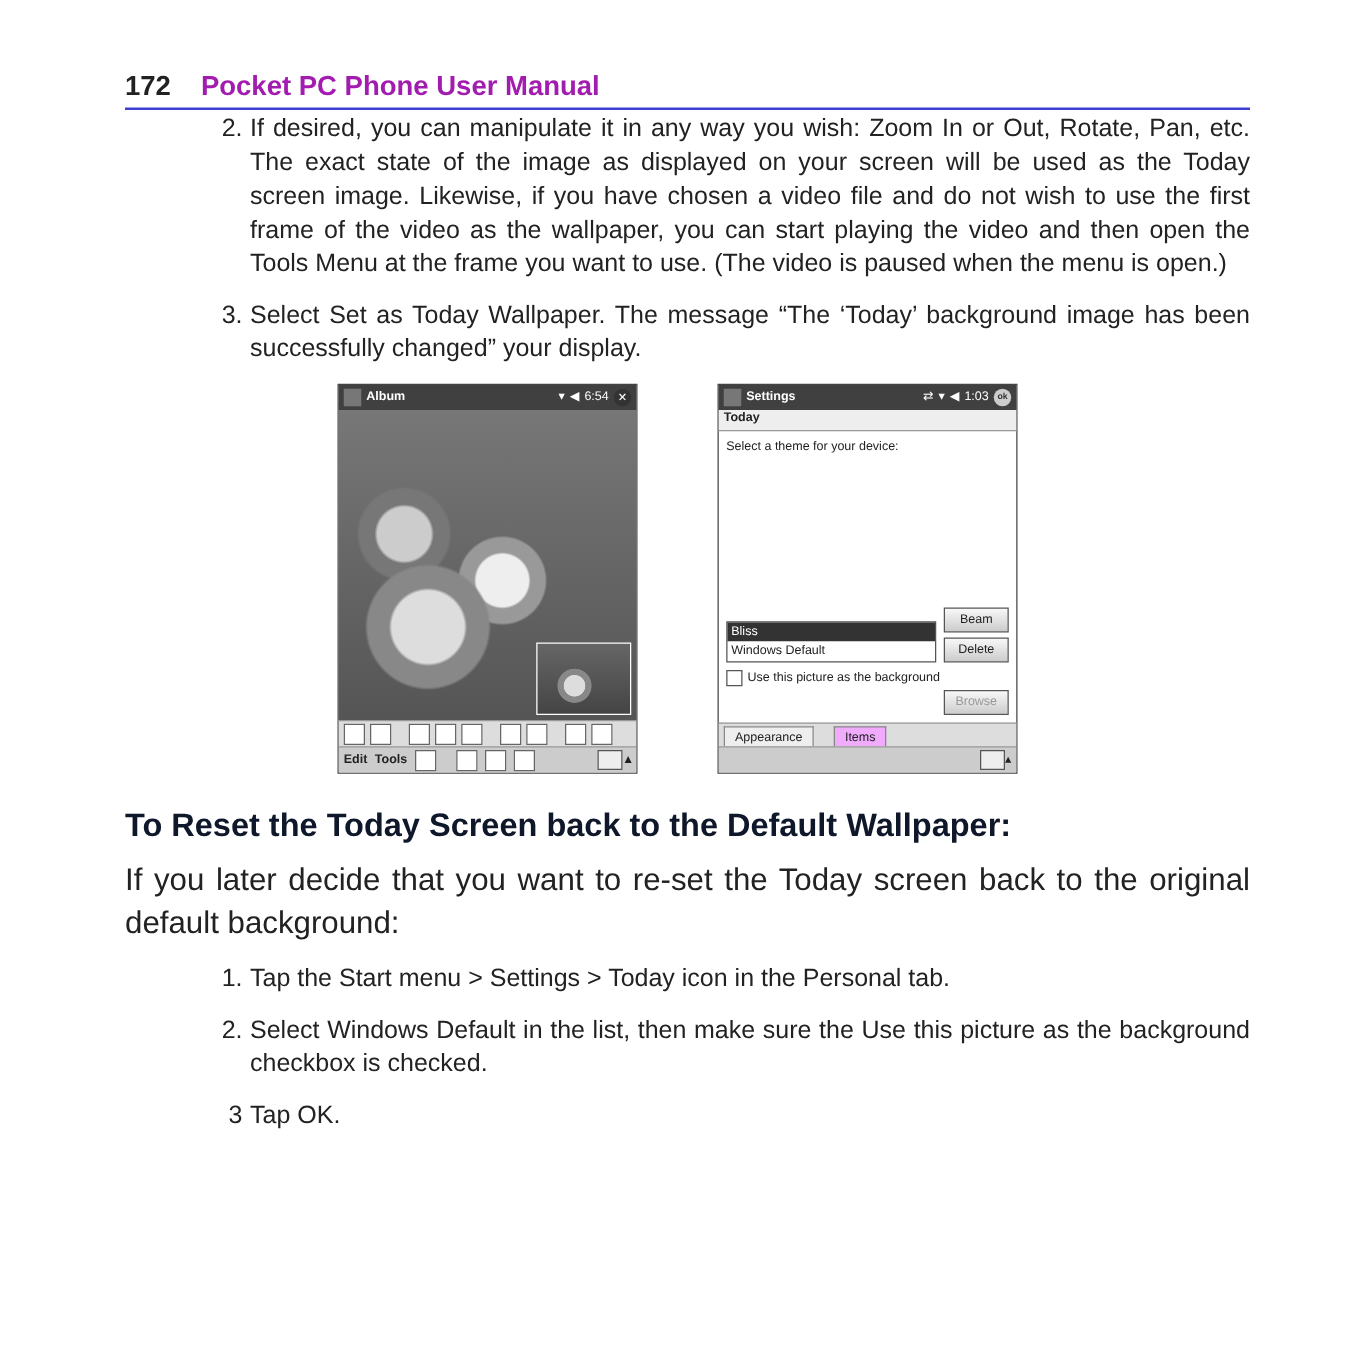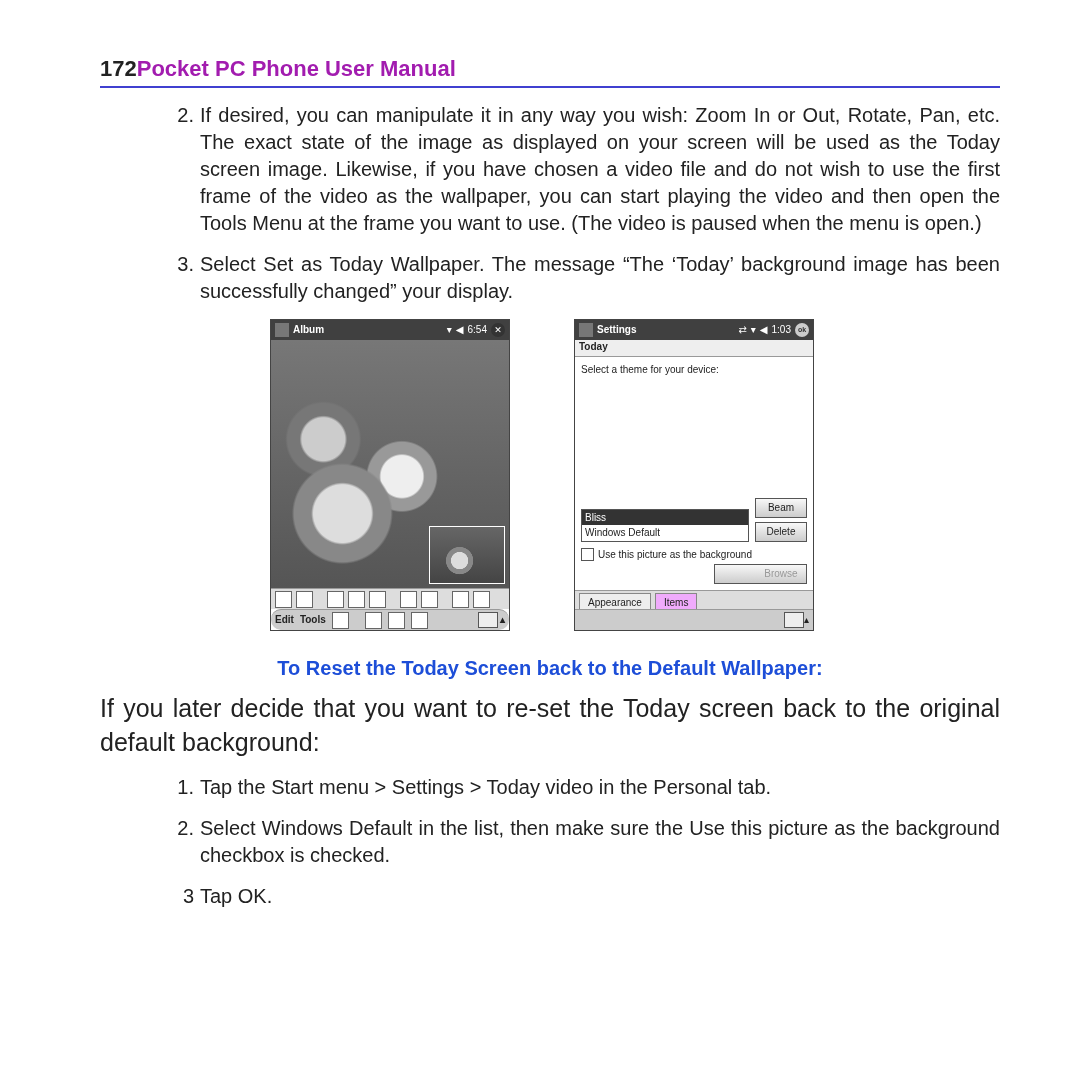--- a/index.html
+++ b/index.html
@@ -1,56 +1,56 @@
 <!DOCTYPE html>
 <html><head>
 <meta charset="utf-8">
 <style>
   body{margin:0;background:#fff;font-family:Arial,Helvetica,sans-serif;color:#222;width:1080px;height:1080px;position:relative;}
   .page{padding:56px 80px 40px 100px;}
-  .header{display:flex;align-items:baseline;gap:0;border-bottom:2px solid #4040d0;padding-bottom:4px;margin-bottom:14px;}
+  .header{display:flex;align-items:baseline;gap:24px;border-bottom:2px solid #4040d0;padding-bottom:4px;margin-bottom:2px;}
   .pgnum{font-weight:700;font-size:22px;color:#222;}
   .mtitle{font-weight:700;font-size:22px;color:#a21caf;}
   .body{font-size:20px;line-height:1.35;}
   .li{display:flex;margin-bottom:14px;}
   .li .num{width:94px;flex:0 0 94px;text-align:right;padding-right:6px;}
   .li .txt{flex:1;text-align:justify;}
   .b{font-weight:400;}
   .screens{display:flex;gap:64px;margin:12px 0 24px 170px;}
   .device{width:238px;height:310px;border:1px solid #444;background:#fff;display:flex;flex-direction:column;font-size:10px;}
   .titlebar{height:20px;background:#404040;color:#fff;display:flex;align-items:center;padding:0 4px;gap:4px;}
   .tb-logo{width:14px;height:14px;background:#777;}
   .tb-title{font-weight:700;flex:1;}
   .tb-ok{width:14px;height:14px;border-radius:50%;background:#ccc;color:#333;display:flex;align-items:center;justify-content:center;font-size:7px;font-weight:700;}
   .tb-x{width:14px;height:14px;border-radius:50%;background:#333;color:#fff;display:flex;align-items:center;justify-content:center;font-size:9px;}
   .photo{flex:1;position:relative;background:radial-gradient(circle at 30% 70%,#ddd 0 12%,#888 13% 20%,transparent 21%),radial-gradient(circle at 55% 55%,#eee 0 11%,#999 12% 18%,transparent 19%),radial-gradient(circle at 22% 40%,#ccc 0 9%,#777 10% 15%,transparent 16%),linear-gradient(#777,#555);}
   .photo::after{content:"";position:absolute;right:4px;bottom:4px;width:74px;height:56px;border:1px solid #fff;background:radial-gradient(circle at 40% 60%,#ddd 0 15%,#888 16% 24%,transparent 25%),linear-gradient(#666,#444);}
   .iconrow{height:20px;background:#ddd;border-top:1px solid #999;display:flex;align-items:center;gap:4px;padding:0 4px;}
   .ic{width:15px;height:15px;border:1px solid #666;background:#fff;}
-  .menurow{height:20px;background:#ccc;border-top:1px solid #999;display:flex;align-items:center;gap:6px;padding:0 4px;font-weight:700;justify-content:space-between;border-radius:10px;}
+  .menurow{height:20px;background:#ccc;border-top:1px solid #999;display:flex;align-items:center;gap:6px;padding:0 4px;font-weight:700;justify-content:space-between;}
   .menurow .left{display:flex;gap:6px;align-items:center;}
   .tabbar{height:16px;background:#eee;border-bottom:1px solid #999;padding-left:4px;font-weight:700;}
   .panel{flex:1;padding:6px;display:flex;flex-direction:column;}
   .label{font-size:10px;margin-bottom:3px;}
   .row{display:flex;gap:6px;flex:1;align-items:flex-end;}
   .listbox{flex:1;border:1px solid #555;background:#fff;}
   .listbox .sel{background:#333;color:#fff;padding:1px 3px;}
   .listbox .item{padding:1px 3px;}
   .btncol{display:flex;flex-direction:column;gap:4px;}
   .btn{width:50px;height:18px;border:1px solid #555;background:linear-gradient(#f8f8f8,#ccc);font-size:10px;display:flex;align-items:center;justify-content:center;}
-  .disabled{color:#999;padding-left:41px;}
+  .disabled{color:#999;}
   .chk{display:flex;align-items:center;gap:4px;margin-top:6px;font-size:10px;}
   .chk .box{width:11px;height:11px;border:1px solid #555;background:#fff;}
   .browse{align-self:flex-end;margin-top:3px;}
-  .tabs{height:18px;display:flex;align-items:flex-end;gap:4px;padding-left:4px;border-top:1px solid #999;background:#ddd;}
+  .tabs{height:18px;display:flex;align-items:flex-end;gap:16px;padding-left:4px;border-top:1px solid #999;background:#ddd;}
   .tab{padding:2px 8px 0;border:1px solid #888;border-bottom:none;background:#f0abfc;font-size:10px;}
   .tab.active{background:#eee;}
   .bottombar{height:20px;background:#ccc;border-top:1px solid #999;display:flex;justify-content:flex-end;align-items:center;padding:0 4px;}
   .kbd{width:18px;height:14px;border:1px solid #555;background:#eee;}
-  h2.section{font-size:20px;font-weight:700;color:#1d4ed8;margin:18px 0 10px;text-align:center;}
+  h2.section{font-size:26px;font-weight:700;color:#0f172a;margin:18px 0 10px;}
   .para{font-size:25px;line-height:1.35;margin-bottom:14px;text-align:justify;}
 </style>
 </head>
 <body>
 
 <div class="page">
   <div class="header">
     <span class="pgnum">172</span>
     <span class="mtitle">Pocket PC Phone User Manual</span>
   </div>
@@ -155,21 +155,21 @@
 
     <h2 class="section">To Reset the Today Screen back to the Default Wallpaper:</h2>
 
     <div class="para">
       <span>If you later decide that you want to re-set the </span><span class="b">Today</span><span> screen back to the original default background:</span>
     </div>
 
     <div class="li">
       <div class="num">1.</div>
       <div class="txt">
-        <span>Tap the </span><span class="b">Start</span><span> menu &gt; </span><span class="b">Settings</span><span> &gt; </span><span class="b">Today</span><span> video in the </span><span class="b">Personal tab</span><span>.</span>
+        <span>Tap the </span><span class="b">Start</span><span> menu &gt; </span><span class="b">Settings</span><span> &gt; </span><span class="b">Today</span><span> icon in the </span><span class="b">Personal tab</span><span>.</span>
       </div>
     </div>
 
     <div class="li">
       <div class="num">2.</div>
       <div class="txt">
         <span>Select </span><span class="b">Windows Default</span><span> in the list, then make sure the </span><span class="b">Use this picture as the background</span><span> checkbox is checked.</span>
       </div>
     </div>
 

